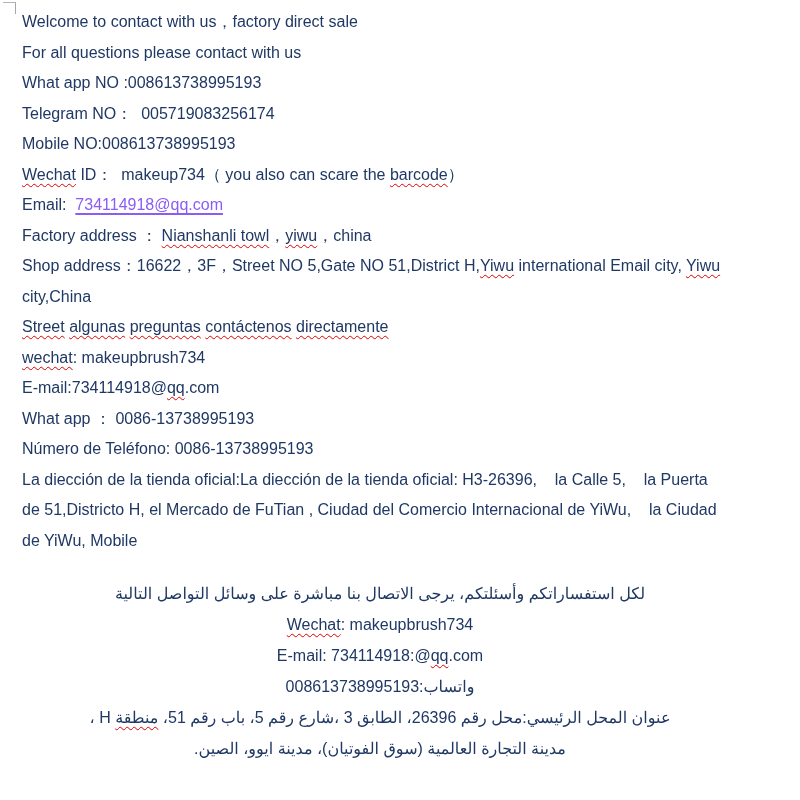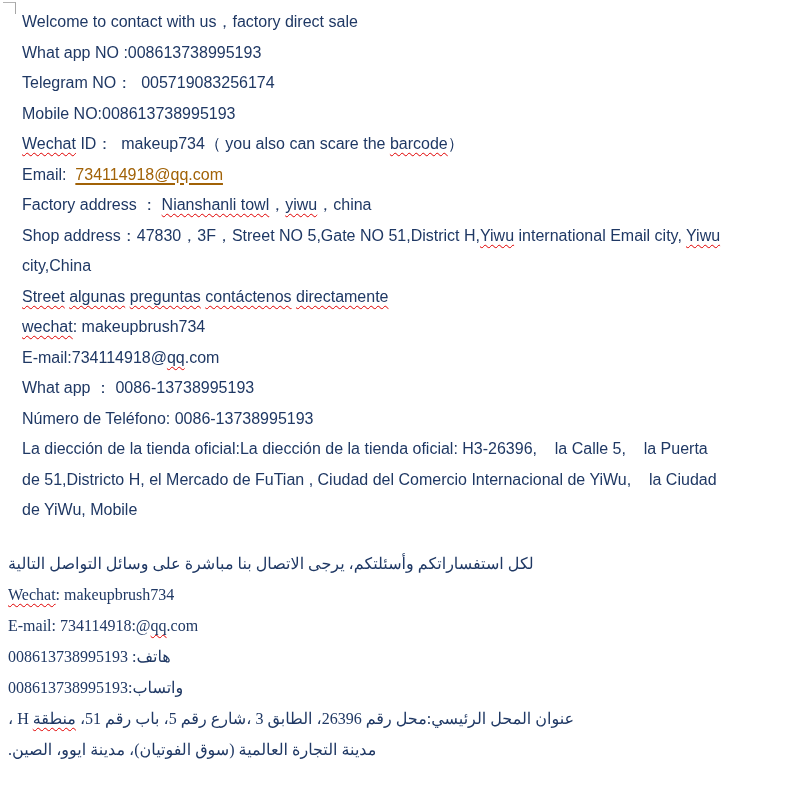--- a/index.html
+++ b/index.html
@@ -13,57 +13,57 @@
     border-top:1px solid #b3b3b3; border-right:1px solid #a6a6a6;
   }
   .en-block { padding:7px 8px 0 22px; }
   .line { line-height:30.5px; white-space:pre-wrap; }
   .sq {
     text-decoration-line:underline; text-decoration-style:wavy;
     text-decoration-color:#e00000; text-decoration-thickness:1px;
     text-underline-offset:3px; text-decoration-skip-ink:none;
   }
   .link {
-    color:#a16207; text-decoration:underline;
+    color:#8b5cf6; text-decoration:underline;
     text-decoration-thickness:1.5px; text-underline-offset:3px; cursor:pointer;
   }
   .ar-block {
-    margin-top:22px; padding-right:12px; padding-left:8px; text-align:left;
-    font-family:Liberation Serif, serif;
+    margin-top:22px; padding-right:12px; padding-left:8px; text-align:center;
+    font-family:Liberation Sans, sans-serif;
   }
   .ar-block .line { line-height:31px; }
 </style>
 </head>
 <body>
 
 <div class="page">
   <div class="table-corner"></div>
 
   <div class="en-block">
     <div class="line"><span>Welcome to contact with us，factory direct sale</span></div>
+    <div class="line"><span>For all questions please contact with us</span></div>
     <div class="line"><span>What app NO :008613738995193</span></div>
     <div class="line"><span>Telegram NO：  005719083256174</span></div>
     <div class="line"><span>Mobile NO:008613738995193</span></div>
     <div class="line"><span class="sq">Wechat</span><span> ID：  makeup734（ you also can scare the </span><span class="sq">barcode</span><span>）</span></div>
     <div class="line"><span>Email:  </span><a class="link">734114918@qq.com</a></div>
     <div class="line"><span>Factory address ： </span><span class="sq">Nianshanli towl</span><span>，</span><span class="sq">yiwu</span><span>，china</span></div>
-    <div class="line"><span>Shop address：47830，3F，Street NO 5,Gate NO 51,District H,</span><span class="sq">Yiwu</span><span> international Email city, </span><span class="sq">Yiwu</span></div>
+    <div class="line"><span>Shop address：16622，3F，Street NO 5,Gate NO 51,District H,</span><span class="sq">Yiwu</span><span> international Email city, </span><span class="sq">Yiwu</span></div>
     <div class="line"><span>city,China</span></div>
     <div class="line"><span class="sq">Street</span><span> </span><span class="sq">algunas</span><span> </span><span class="sq">preguntas</span><span> </span><span class="sq">contáctenos</span><span> </span><span class="sq">directamente</span></div>
     <div class="line"><span class="sq">wechat</span><span>: makeupbrush734</span></div>
     <div class="line"><span>E-mail:734114918@</span><span class="sq">qq</span><span>.com</span></div>
     <div class="line"><span>What app ： 0086-13738995193</span></div>
     <div class="line"><span>Número de Teléfono: 0086-13738995193</span></div>
     <div class="line"><span>La diección de la tienda oficial:La diección de la tienda oficial: H3-26396,    la Calle 5,    la Puerta</span></div>
     <div class="line"><span>de 51,Districto H, el Mercado de FuTian , Ciudad del Comercio Internacional de YiWu,    la Ciudad</span></div>
     <div class="line"><span>de YiWu, Mobile</span></div>
   </div>
 
   <div class="ar-block">
     <div class="line" dir="rtl"><span>لكل استفساراتكم وأسئلتكم، يرجى الاتصال بنا مباشرة على وسائل التواصل التالية</span></div>
     <div class="line"><span class="sq">Wechat</span><span>: makeupbrush734</span></div>
     <div class="line"><span>E-mail: 734114918:@</span><span class="sq">qq</span><span>.com</span></div>
-    <div class="line" dir="rtl"><span>هاتف: 008613738995193</span></div>
     <div class="line" dir="rtl"><span>واتساب:008613738995193</span></div>
     <div class="line" dir="rtl"><span>عنوان المحل الرئيسي:محل رقم 26396، الطابق 3 ،شارع رقم 5، باب رقم 51، </span><span class="sq">منطقة</span><span> H ،</span></div>
     <div class="line" dir="rtl"><span>مدينة التجارة العالمية (سوق الفوتيان)، مدينة ايوو، الصين.</span></div>
   </div>
 </div>
 
 </body></html>

